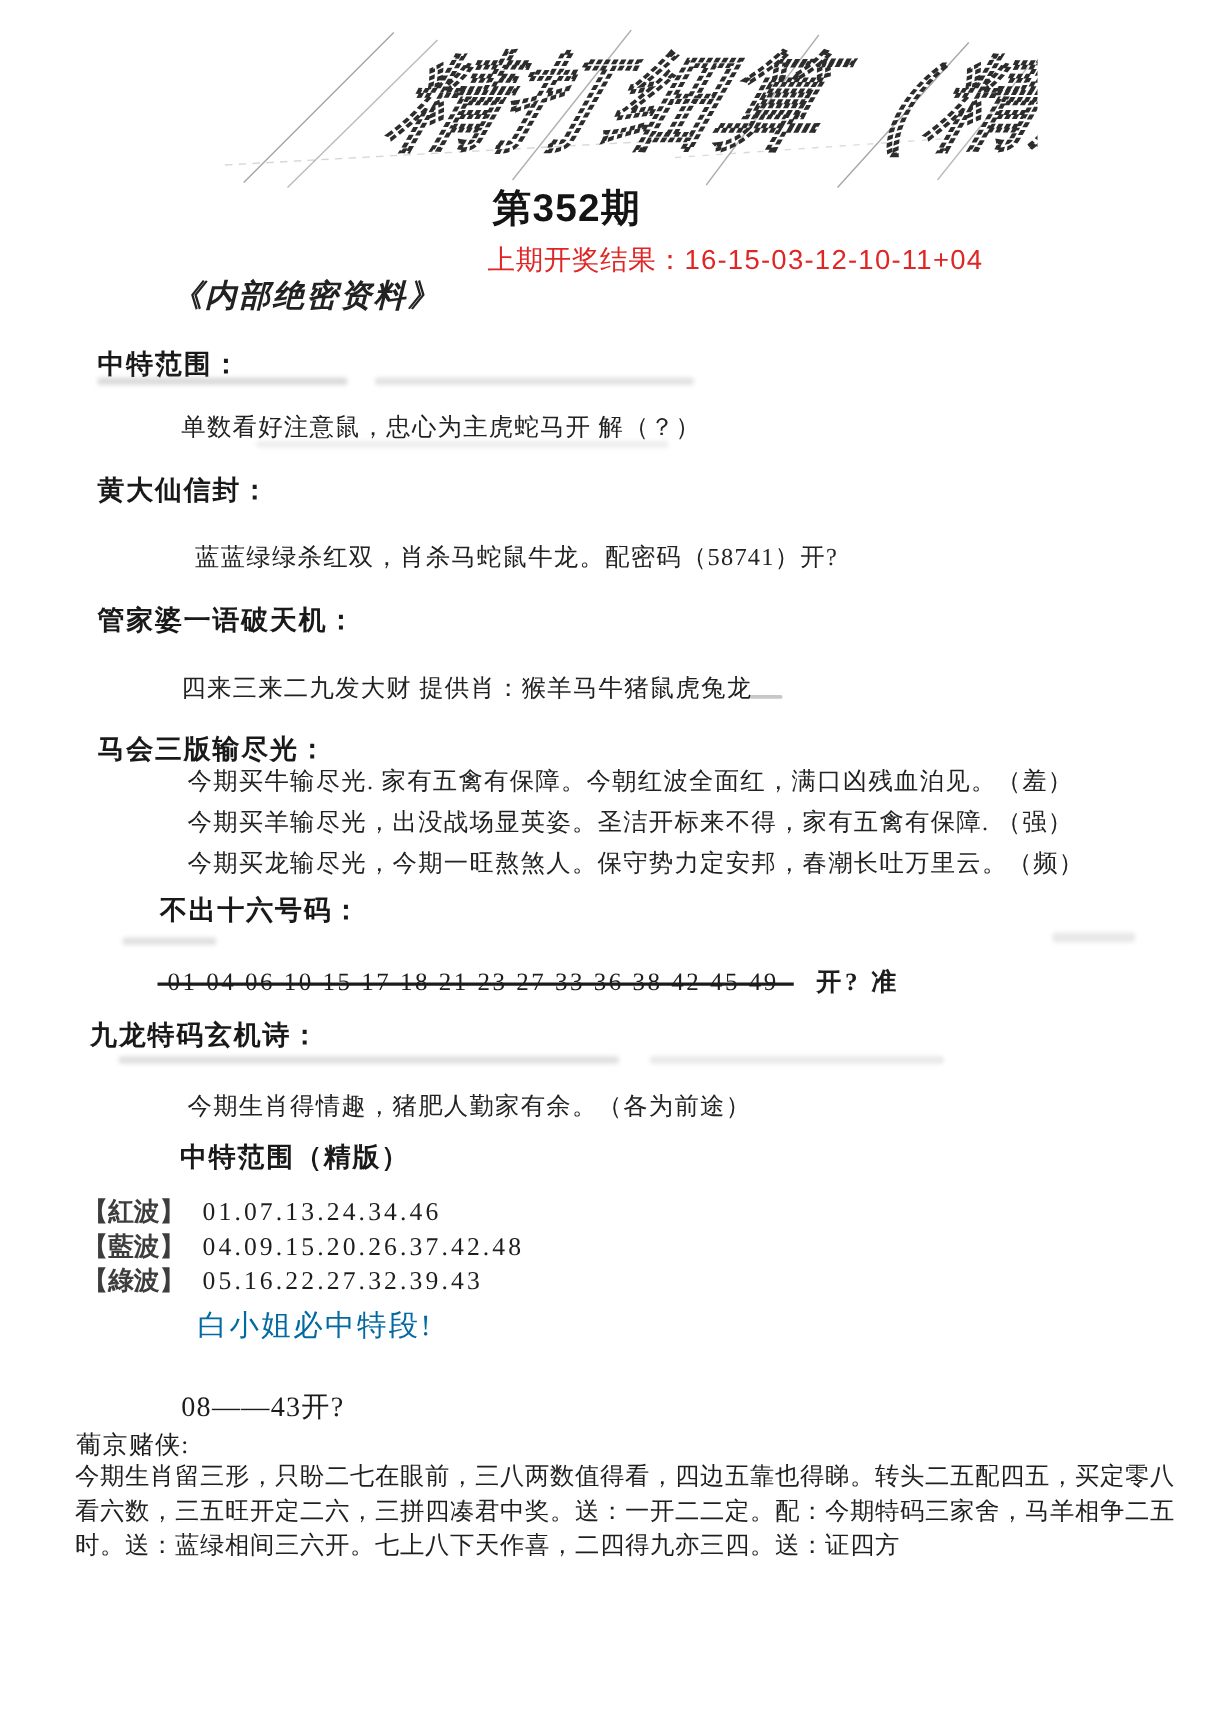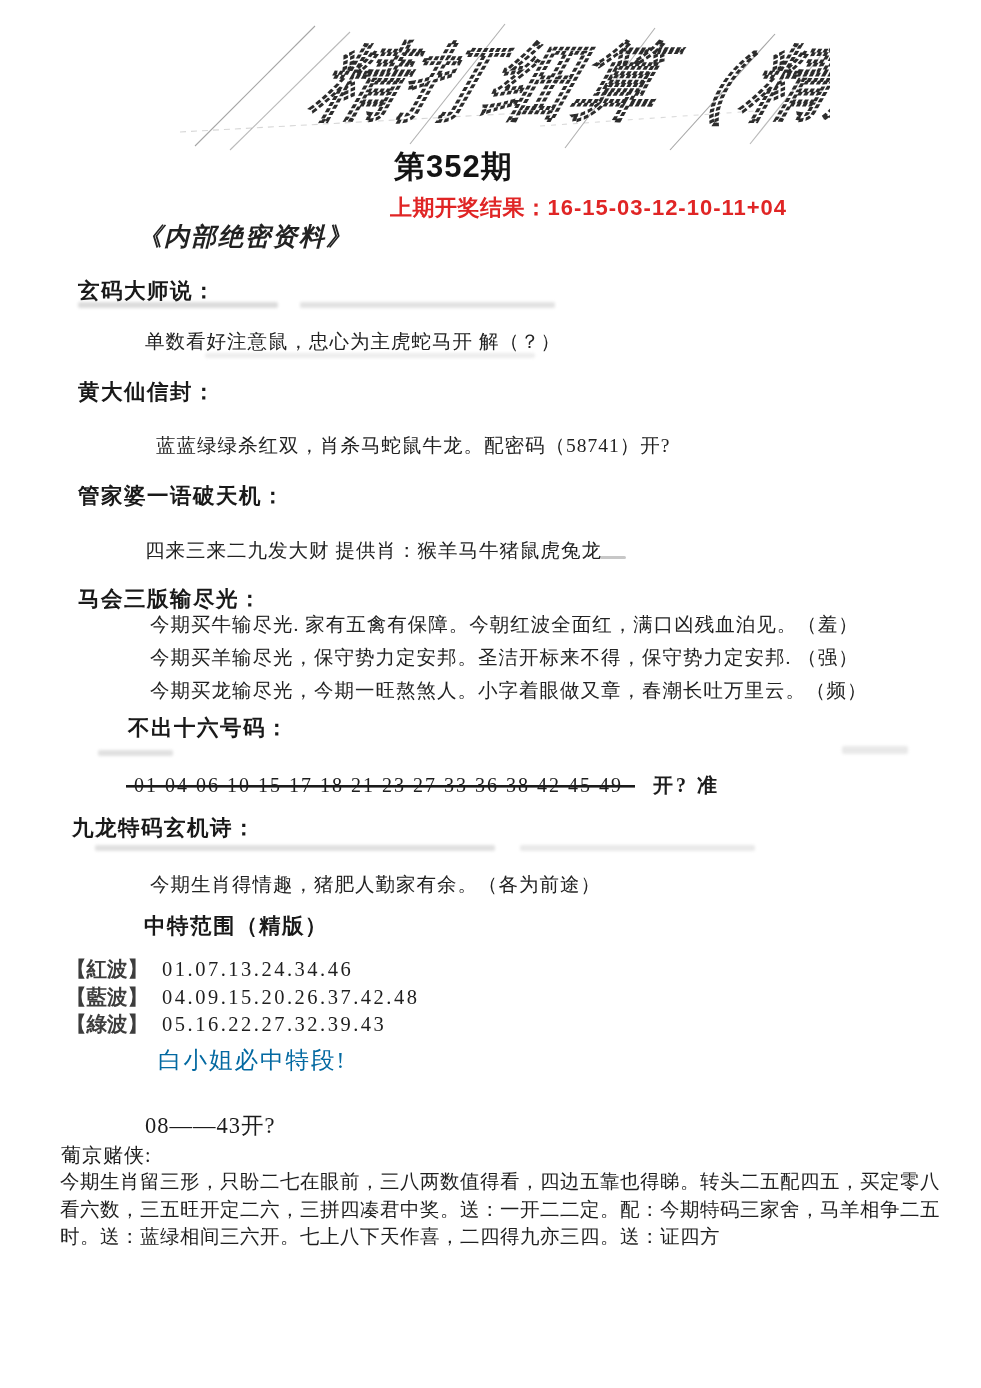--- a/index.html
+++ b/index.html
@@ -12,21 +12,21 @@
     overflow:hidden;
   }
   .abs{position:absolute;white-space:nowrap;}
   
   .masthead{left:110px;top:14px;width:720px;height:140px;}
   
   .issue{left:394px;top:146px;font-family:"Liberation Sans","DejaVu Sans",sans-serif;
          font-size:31px;font-weight:600;letter-spacing:1px;color:#141414;}
   
   .result{left:390px;top:193px;font-family:"Liberation Sans","DejaVu Sans",sans-serif;
-          font-size:22px;font-weight:700;color:#e02525;letter-spacing:.5px;}
+          font-size:22px;font-weight:400;color:#e02525;letter-spacing:.5px;}
   .result .nums{letter-spacing:1px;}
   
   .subtitle{left:137px;top:220px;font-size:25px;font-weight:bold;font-style:italic;
             letter-spacing:2px;color:#222;}
   
   .h{font-size:21.5px;font-weight:bold;letter-spacing:1.5px;color:#191919;}
   .hx{left:78px;}
   
   .b{font-size:19.5px;letter-spacing:1px;color:#222;}
   
@@ -77,33 +77,33 @@
   </div>
 
   <div class="abs issue">第352期</div>
 
   <div class="abs result">
     <span>上期开奖结果：</span><span class="nums">16-15-03-12-10-11+04</span>
   </div>
 
   <div class="abs subtitle">《内部绝密资料》</div>
 
-  <div class="abs h hx" style="top:276px;">玄码大师说：</div>
+  <div class="abs h hx" style="top:276px;">中特范围：</div>
   <div class="abs b" style="left:145px;top:328px;">单数看好注意鼠，忠心为主虎蛇马开 解（？）</div>
 
   <div class="abs h hx" style="top:377px;">黄大仙信封：</div>
   <div class="abs b" style="left:145px;top:432px;margin-left:11px;">蓝蓝绿绿杀红双，肖杀马蛇鼠牛龙。配密码（58741）开?</div>
 
   <div class="abs h hx" style="top:481px;">管家婆一语破天机：</div>
   <div class="abs b" style="left:145px;top:537px;">四来三来二九发大财 提供肖：猴羊马牛猪鼠虎兔龙</div>
 
   <div class="abs h hx" style="top:584px;">马会三版输尽光：</div>
   <div class="abs b" style="left:150px;top:611px;">今期买牛输尽光. 家有五禽有保障。今朝红波全面红，满口凶残血泊见。（羞）</div>
-  <div class="abs b" style="left:150px;top:644px;">今期买羊输尽光，保守势力定安邦。圣洁开标来不得，保守势力定安邦. （强）</div>
-  <div class="abs b" style="left:150px;top:677px;">今期买龙输尽光，今期一旺熬煞人。小字着眼做又章，春潮长吐万里云。（频）</div>
+  <div class="abs b" style="left:150px;top:644px;">今期买羊输尽光，出没战场显英姿。圣洁开标来不得，家有五禽有保障. （强）</div>
+  <div class="abs b" style="left:150px;top:677px;">今期买龙输尽光，今期一旺熬煞人。保守势力定安邦，春潮长吐万里云。（频）</div>
 
   <div class="abs h" style="left:128px;top:713px;">不出十六号码：</div>
   <div class="abs strikerow" style="left:126px;top:772px;">
     <span class="strike">01 04 06 10 15 17 18 21 23 27 33 36 38 42 45 49</span><span class="suffix">开? 准</span>
   </div>
 
   <div class="abs h" style="left:72px;top:813px;text-align:right;">九龙特码玄机诗：</div>
   <div class="abs b" style="left:150px;top:871px;">今期生肖得情趣，猪肥人勤家有余。（各为前途）</div>
 
   <div class="abs h" style="left:144px;top:911px;">中特范围（精版）</div>

